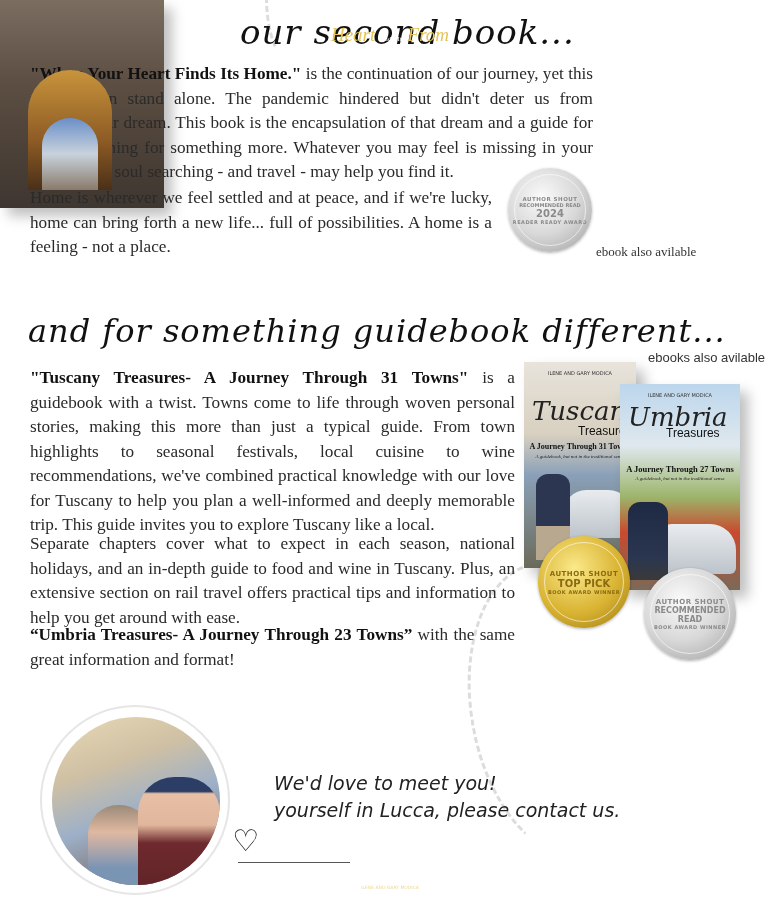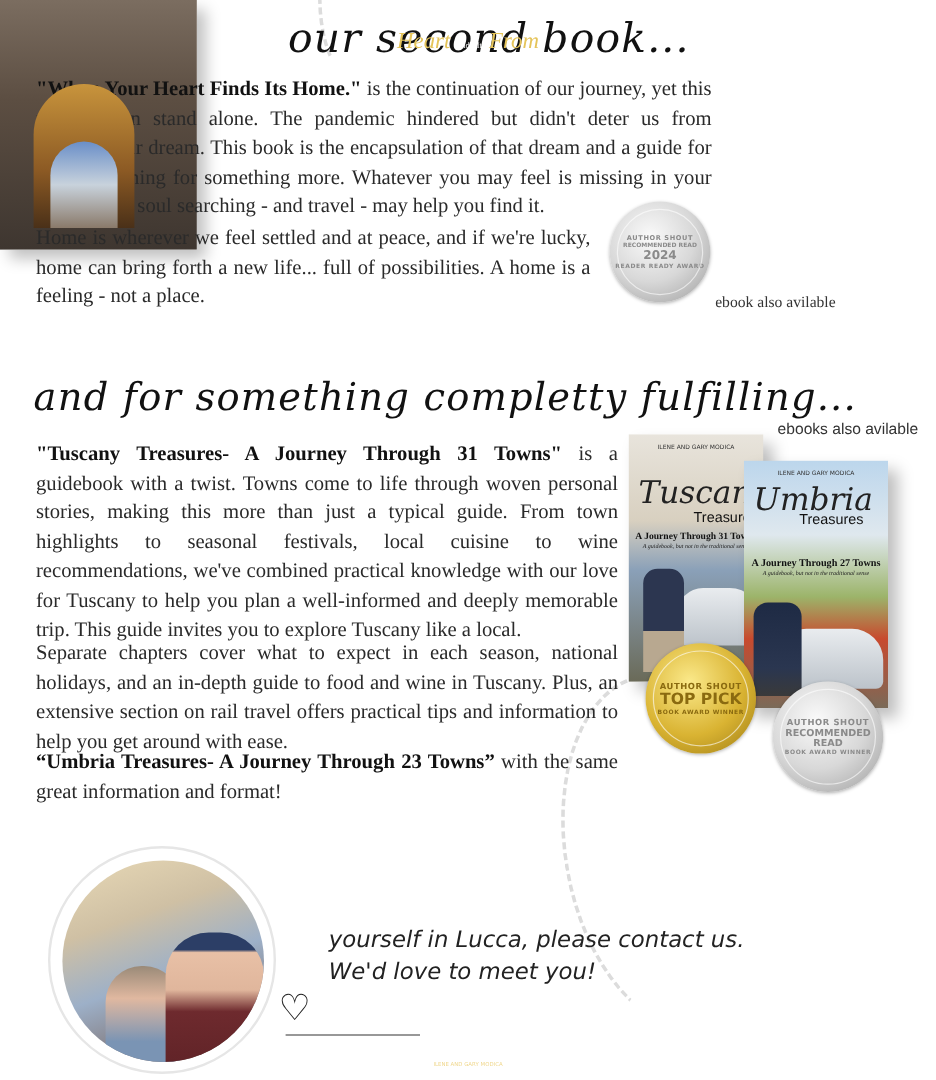--- a/index.html
+++ b/index.html
@@ -23,21 +23,21 @@
   .arch-inner { position:absolute; left:14px; top:48px; width:56px; height:72px; border-radius:28px 28px 0 0; background: linear-gradient(180deg,#6a8fc8 0%,#c8d2dc 50%,#8a7a6a 100%); }
   .book1-author { position:absolute; bottom:10px; left:0; right:0; text-align:center; font-family:"DejaVu Sans",sans-serif; font-size:4.5px; color:#f0d890; }
 
   
   .medal { position:absolute; border-radius:50%; display:flex; flex-direction:column; align-items:center; justify-content:center; text-align:center; font-family:"DejaVu Sans",sans-serif; font-weight:bold; }
   .medal.silver { background: radial-gradient(circle at 40% 35%, #fafafa 0%, #d8d8d8 50%, #9c9c9c 100%); color:#8a8a8a; box-shadow: 0 1px 3px rgba(0,0,0,0.3); }
   .medal.gold { background: radial-gradient(circle at 40% 35%, #fbe98a 0%, #d9b332 55%, #9c7a14 100%); color:#8a6a10; box-shadow: 0 1px 3px rgba(0,0,0,0.3); }
   .medal .ring { position:absolute; inset:6px; border-radius:50%; border:1px solid rgba(255,255,255,0.6); }
   .medal .top { font-size:7px; letter-spacing:0.5px; }
   .medal .mid { font-size:8px; }
-  .medal .big { font-size:13px; }
+  .medal .big { font-size:10px; }
 
   
   .book { position:absolute; box-shadow: 8px 8px 12px rgba(0,0,0,0.25); overflow:hidden; }
   .book-author { position:absolute; top:8px; left:0; right:0; text-align:center; font-family:"DejaVu Sans",sans-serif; font-size:5px; color:#333; }
   .book-script { position:absolute; left:8px; font-family:"DejaVu Serif",serif; font-style:italic; color:#222; font-size:28px; }
   .book-t2 { position:absolute; font-family:"Liberation Sans",sans-serif; font-size:12px; color:#111; }
   .book-sub { position:absolute; left:4px; right:4px; text-align:center; font-family:"Liberation Serif",serif; font-size:9.5px; color:#111; font-weight:bold; }
   .book-tag { position:absolute; left:4px; right:4px; text-align:center; font-family:"Liberation Serif",serif; font-style:italic; font-size:5px; color:#222; }
   .car { position:absolute; background: linear-gradient(180deg,#e9ecef,#bcc3ca); border-radius: 22px 26px 6px 6px; }
 
@@ -83,21 +83,21 @@
     </div>
   </div>
   <div class="arch">
       <div class="arch-inner"></div>
     </div>
   <div class="book1-author">ILENE AND GARY MODICA</div>
 </div>
 
 <div class="abs" style="left:584px; top:244px; font-family:'Liberation Serif',serif; font-size:13px; color:#333;margin-left:12px;">ebook also avilable</div>
 
-<div class="abs script" style="left:28px; top:312px; font-size:32px;">and for something completty fulfilling...</div>
+<div class="abs script" style="left:28px; top:312px; font-size:32px;">and for something guidebook different...</div>
 
 <p class="abs body-text" style="left:30px; top:366px; width:485px;">
   <b>"Tuscany Treasures- A Journey Through 31 Towns"</b><span> is a guidebook with a twist. Towns come to life through woven personal stories, making this more than just a typical guide. From town highlights to seasonal festivals, local cuisine to wine recommendations, we've combined practical knowledge with our love for Tuscany to help you plan a well-informed and deeply memorable trip. This guide invites you to explore Tuscany like a local.</span>
 </p>
 
 <p class="abs body-text" style="left:30px; top:532px; width:485px;">Separate chapters cover what to expect in each season, national holidays, and an in-depth guide to food and wine in Tuscany. Plus, an extensive section on rail travel offers practical tips and information to help you get around with ease.</p>
 
 <p class="abs body-text" style="left:30px; top:623px; width:485px;">
   <b>“Umbria Treasures- A Journey Through 23 Towns”</b><span> with the same great information and format!</span>
 </p>
@@ -140,18 +140,18 @@
 </div>
 
 <div class="portrait-wrap">
   <div class="portrait">
     <div class="person1"></div>
     <div class="person2"></div>
   </div>
 </div>
 
 <div class="abs hand" style="left:274px; top:770px; font-size:19px; line-height:27px;">
+  <div>We'd love to meet you!</div>
   <div>yourself in Lucca, please contact us.</div>
-  <div>We'd love to meet you!</div>
 </div>
 
 <div class="heart">♡</div>
 <div class="sig-line"></div>
 
 </body></html>

